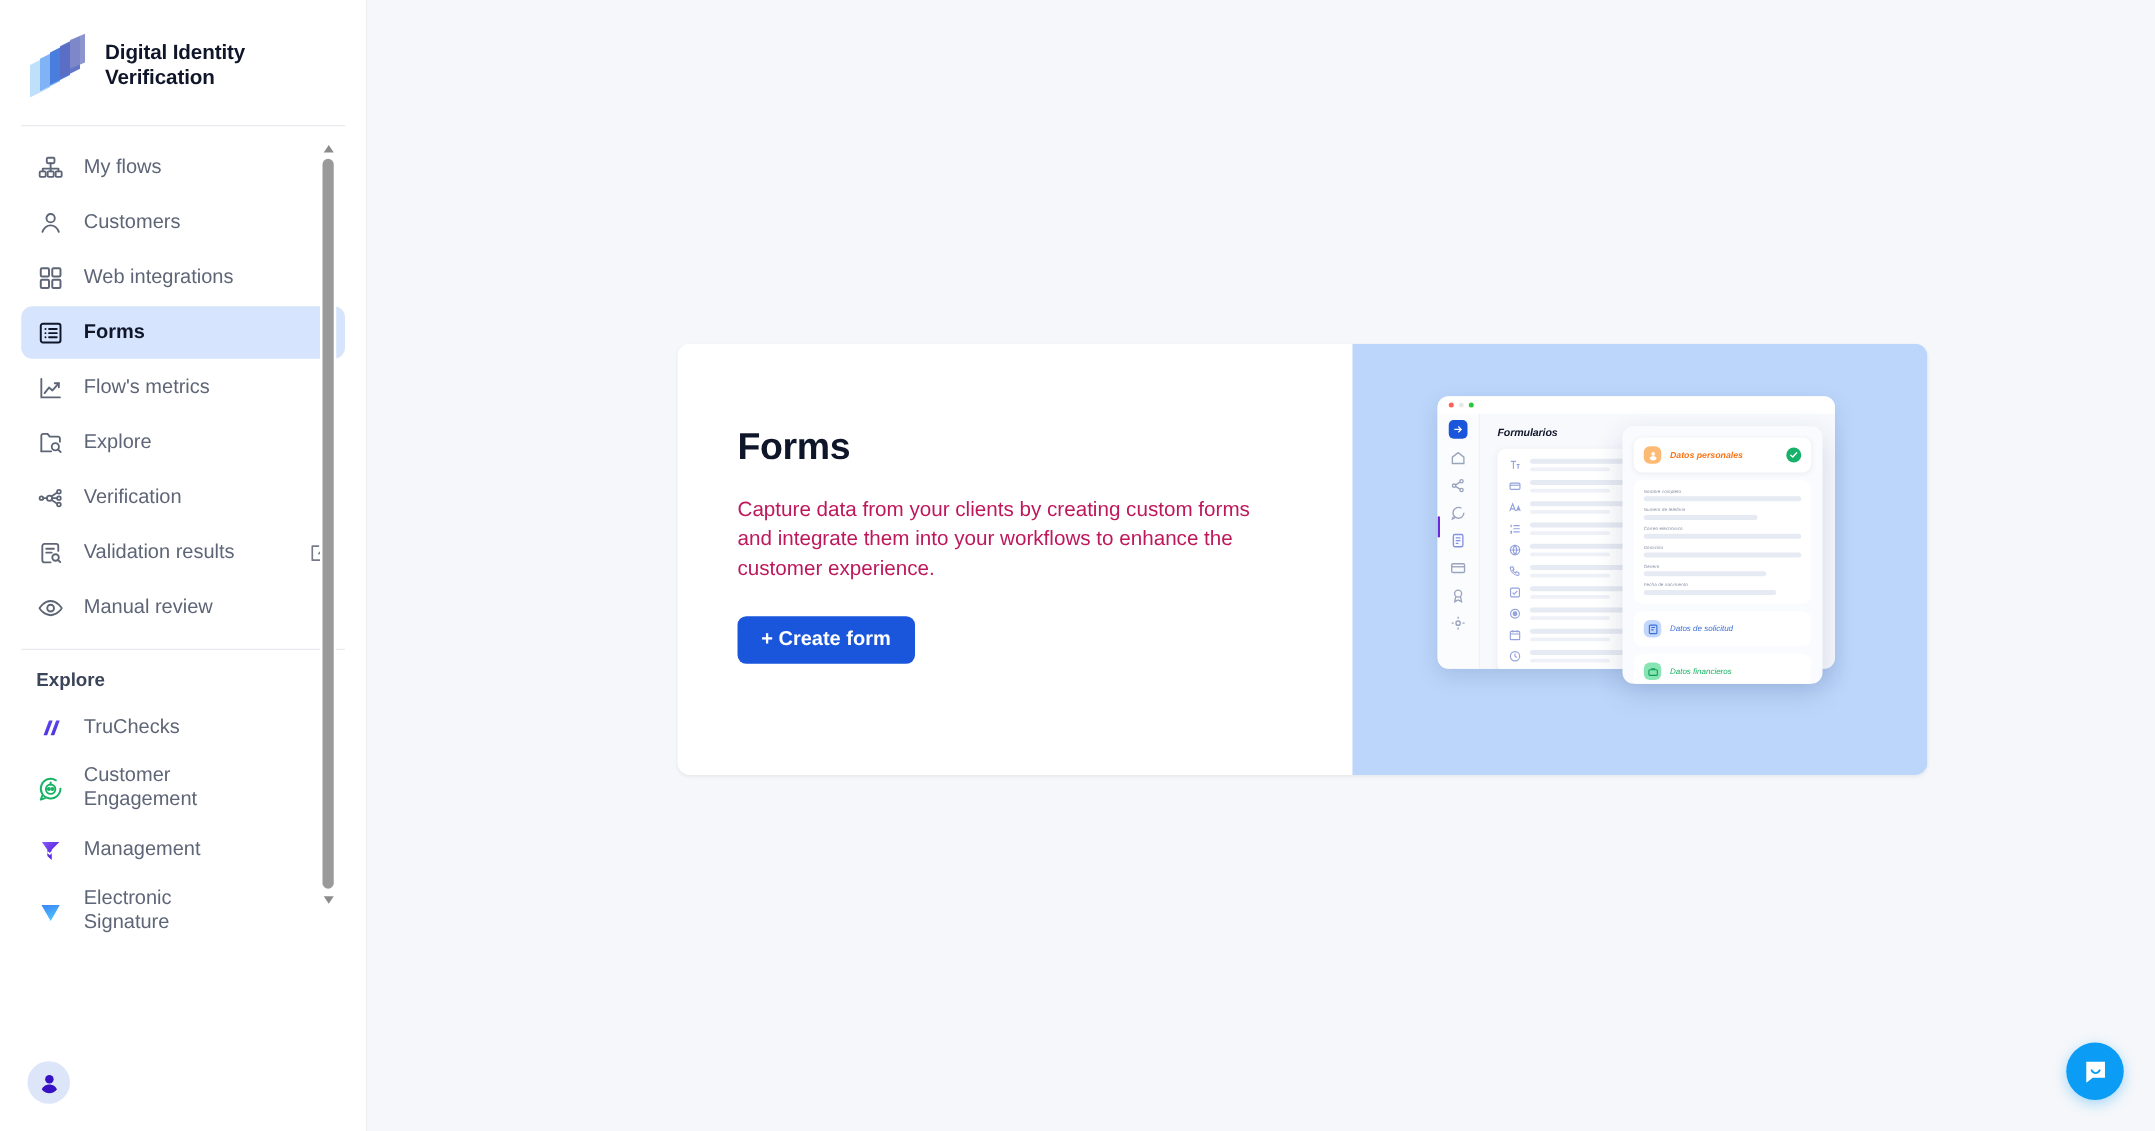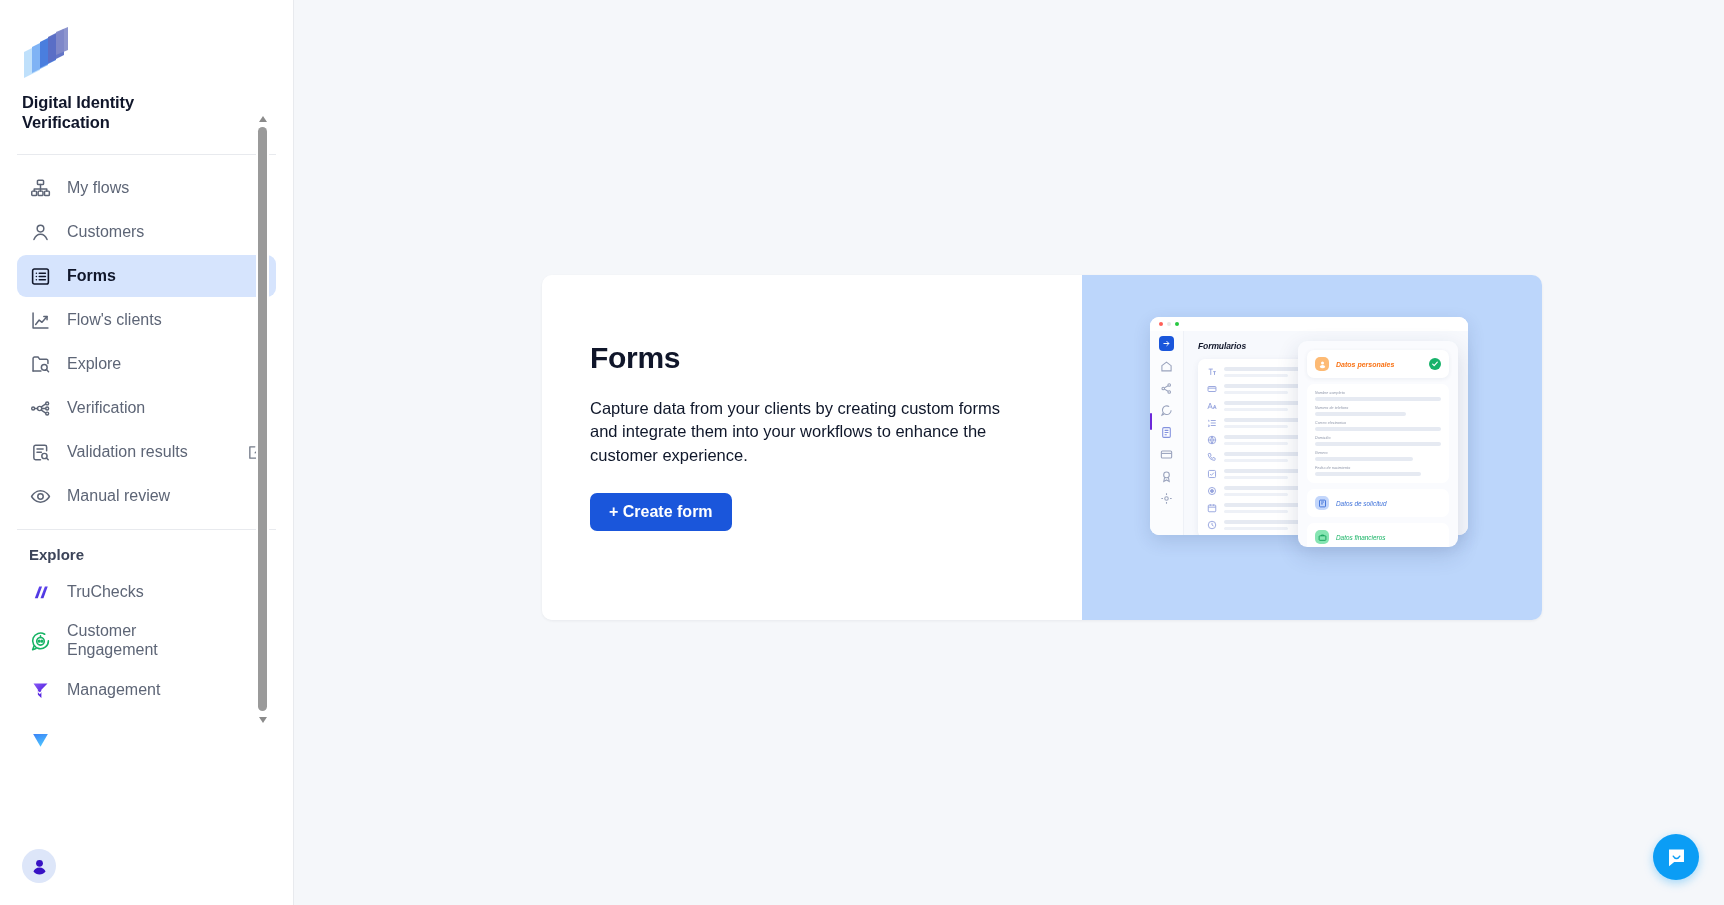--- a/index.html
+++ b/index.html
@@ -9,21 +9,21 @@
     background: #ffffff; overflow: hidden;
   }
   .app { display: flex; width: 1724px; height: 905px; position: relative; }
 
   
   .sidebar {
     width: 294px; height: 905px; background: #ffffff;
     border-right: 1px solid #e8eaee;
     display: flex; flex-direction: column; position: relative; flex: 0 0 294px;
   }
-  .brand { display: flex; align-items: flex-start; gap: 14px; padding: 26px 22px 22px 22px; flex-direction: column; }
+  .brand { display: flex; align-items: center; gap: 14px; padding: 26px 22px 22px 22px; }
   .brand-logo { width: 48px; height: 52px; flex: 0 0 48px; position: relative; }
   .brand-title {
     font-size: 16.5px; font-weight: bold; line-height: 1.22; color: #10162a;
     letter-spacing: -0.1px; white-space: pre-line;
   }
   .divider { height: 1px; background: #e8eaee; margin: 0 17px; }
 
   .nav-scroll {
     flex: 1 1 auto; overflow: hidden; position: relative;
     padding-top: 12px;
@@ -67,21 +67,21 @@
   
   .main { flex: 1 1 auto; background: #f5f7fa; position: relative; height: 905px; }
   .hero {
     position: absolute; left: 248px; top: 275px; width: 1000px; height: 345px;
     display: flex; border-radius: 10px; overflow: hidden;
     box-shadow: 0 1px 3px rgba(16,22,42,.06);
   }
   .hero-left { width: 540px; background: #ffffff; padding: 66px 0 0 48px; }
   .hero-title { font-size: 30px; font-weight: bold; color: #10162a; letter-spacing: -0.3px; }
   .hero-desc {
-    margin-top: 22px; font-size: 16.5px; line-height: 1.42; color: #0f172a;
+    margin-top: 22px; font-size: 16.5px; line-height: 1.42; color: #be185d;
     max-width: 410px;
   }
   .create-btn {
     margin-top: 26px; display: inline-flex; align-items: center; justify-content: center;
     height: 38px; padding: 0 19px; background: #1a56db; color: #fff;
     font-size: 16px; font-weight: bold; border: none; border-radius: 7px; cursor: pointer;
     font-family: "Liberation Sans", sans-serif;
   }
   .hero-right { flex: 1 1 auto; background: #bcd6fb; position: relative; overflow: hidden; }
 
@@ -189,41 +189,52 @@
         <div class="nav-item">
           <span class="nav-ico">
             <svg viewBox="0 0 24 24" fill="none" stroke="#5d6576" stroke-width="1.7" stroke-linecap="round">
               <circle cx="12" cy="7.5" r="3.8"></circle>
                 <path d="M4.5 20c1.6-4 4.4-6 7.5-6s5.9 2 7.5 6"></path>
             </svg>
           </span>
           <span class="nav-label">Customers</span>
         </div>
 
+        <div class="nav-item">
+          <span class="nav-ico">
+            <svg viewBox="0 0 24 24" fill="none" stroke="#5d6576" stroke-width="1.8">
+              <rect x="3" y="3" width="7.5" height="7.5" rx="1.2"></rect>
+                <rect x="13.5" y="3" width="7.5" height="7.5" rx="1.2"></rect>
+              <rect x="3" y="13.5" width="7.5" height="7.5" rx="1.2"></rect>
+                <rect x="13.5" y="13.5" width="7.5" height="7.5" rx="1.2"></rect>
+            </svg>
+          </span>
+          <span class="nav-label">Web integrations</span>
+        </div>
 
         <div class="nav-item active">
           <span class="nav-ico">
             <svg viewBox="0 0 24 24" fill="none" stroke="#10162a" stroke-width="1.8" stroke-linecap="round">
               <rect x="3" y="3.5" width="18" height="17" rx="2"></rect>
               <path d="M7.3 8.2h.01M7.3 12h.01M7.3 15.8h.01"></path>
               <path d="M10.6 8.2h7M10.6 12h7M10.6 15.8h7"></path>
             </svg>
           </span>
           <span class="nav-label">Forms</span>
         </div>
 
         <div class="nav-item">
           <span class="nav-ico">
             <svg viewBox="0 0 24 24" fill="none" stroke="#5d6576" stroke-width="1.7" stroke-linecap="round" stroke-linejoin="round">
               <path d="M3.5 3.5v17h17"></path>
                 <path d="M6.5 16.5l4-5 3.2 2.6L19.5 7.5"></path>
                 <path d="M15.8 7.5h3.7v3.7"></path>
             </svg>
           </span>
-          <span class="nav-label">Flow's clients</span>
+          <span class="nav-label">Flow's metrics</span>
         </div>
 
         <div class="nav-item">
           <span class="nav-ico">
             <svg viewBox="0 0 24 24" fill="none" stroke="#5d6576" stroke-width="1.7" stroke-linecap="round" stroke-linejoin="round">
               <path d="M3.5 19.5V5.2a1.7 1.7 0 011.7-1.7h4l2 2.6h7.6a1.7 1.7 0 011.7 1.7v3"></path>
               <path d="M3.5 19.5h9"></path>
                 <circle cx="16.3" cy="15.3" r="3.3"></circle>
                 <path d="M18.8 17.8l2.4 2.4"></path>
             </svg>
@@ -333,20 +344,22 @@
             <svg viewBox="0 0 24 24" aria-hidden="true">
               <defs>
                   <linearGradient id="g3" x1="0" y1="0" x2="0.4" y2="1">
                 <stop offset="0%" stop-color="#3b82f6"></stop>
                     <stop offset="100%" stop-color="#4dc3ff"></stop>
               </linearGradient>
                 </defs>
               <path d="M3.6 5.6h16.8L12 20.4z" fill="url(#g3)"></path>
             </svg>
           </span>
+          <span class="nav-label">Electronic
+Signature</span>
         </div>
 
       </nav>
     </div>
 
     <div class="sb-track">
       <div class="sb-arrow up">
           <i></i>
         </div>
       <div class="sb-thumb"></div>

